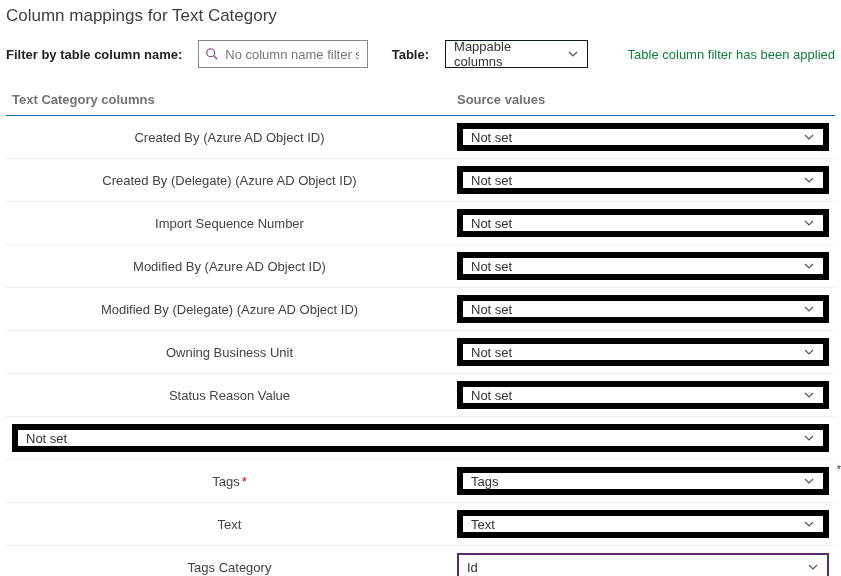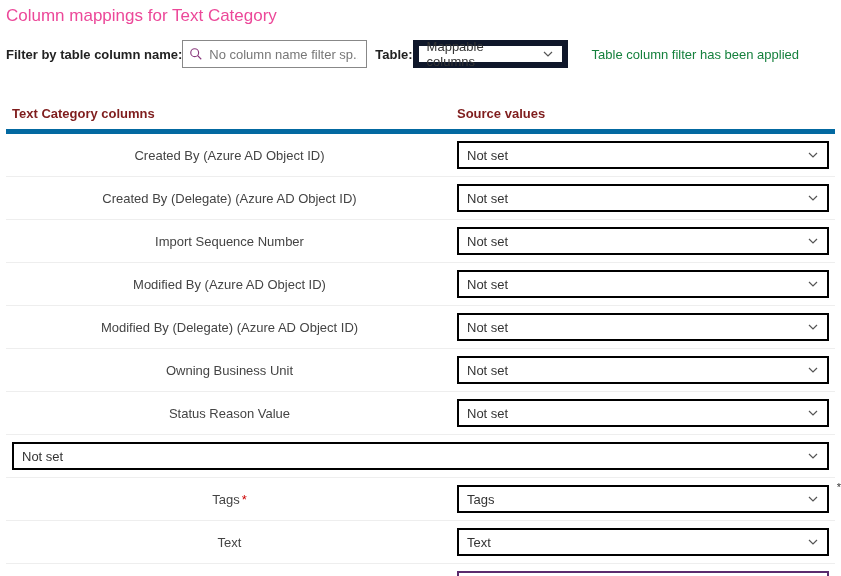--- a/index.html
+++ b/index.html
@@ -7,29 +7,29 @@
     margin: 0; padding: 0;
     font-family: "Segoe UI", Arial, sans-serif;
     font-size: 13px;
     color: #333;
     background: #fff;
     width: 841px;
   }
   .page { padding: 6px 6px 10px 6px; }
   .page-title {
     font-size: 17px;
-    color: #ec4899;
+    color: #404040;
     font-weight: 400;
     margin: 0 0 14px 0;
   }
   .filter-bar {
     display: flex;
     align-items: center;
-    gap: 0;
-    margin-bottom: 34px;
+    gap: 16px;
+    margin-bottom: 20px;
   }
   .filter-label {
     font-weight: 600;
     color: #222;
     white-space: nowrap;
   }
   .search-box {
     display: flex;
     align-items: center;
     border: 1px solid #888;
@@ -50,53 +50,53 @@
   .show-label {
     font-weight: 600;
     color: #222;
     margin-left: 8px;
   }
   .select-box {
     position: relative;
     display: flex;
     align-items: center;
     justify-content: space-between;
-    border: 6px solid #0f172a;
+    border: 1px solid #0f172a;
     height: 28px;
     width: 155px;
     padding: 0 8px;
     background: #fff;
     cursor: pointer;
     font-size: 13px;
     color: #333;
   }
   .select-box.row-select {
     width: 100%;
     height: 28px;
-    border: 2px solid #000000;
+    border: 6px solid #000000;
   }
   .select-box.row-select.highlight {
     border: 2px solid #5a2c6e;
   }
   .select-box .chev {
     flex: 0 0 auto;
     margin-left: 6px;
   }
   .filter-applied {
     color: #15803d;
     font-weight: 400;
     margin-left: 24px;
     white-space: nowrap;
   }
   .table-header {
     display: flex;
     font-weight: 600;
-    color: #7f1d1d;
+    color: #737373;
     padding: 4px 0 8px 6px;
-    border-bottom: 5px solid #0369a1;
+    border-bottom: 1px solid #0369a1;
   }
   .col-left { width: 445px; padding-right: 10px; }
   .col-right { flex: 1; padding-right: 6px; }
   .mapping-row {
     display: flex;
     align-items: center;
     min-height: 42px;
     padding: 7px 0 7px 6px;
     border-bottom: 1px solid #eee;
   }

